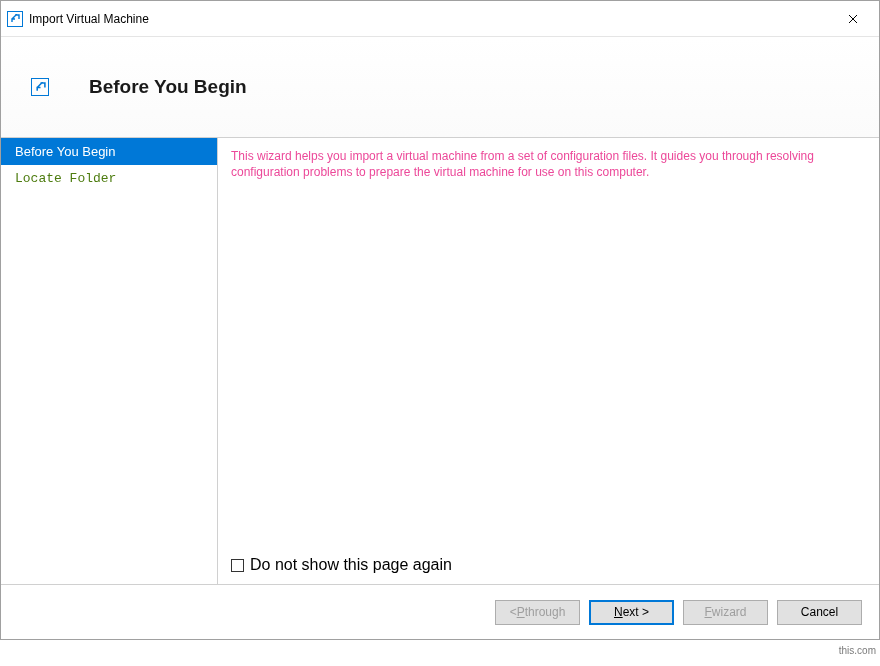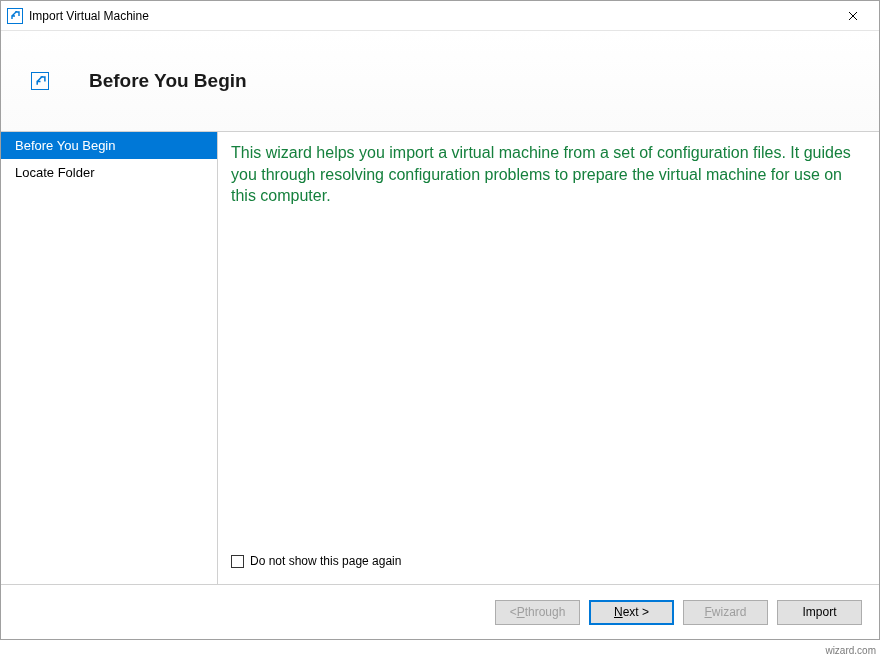--- a/index.html
+++ b/index.html
@@ -18,21 +18,21 @@
     }
     .window {
       width: 880px;
       height: 640px;
       border: 1px solid #a0a0a0;
       background: #fff;
       display: flex;
       flex-direction: column;
     }
     .titlebar {
-      height: 30px;
+      height: 36px;
       display: flex;
       align-items: center;
       padding: 0 6px;
       border-bottom: 1px solid #e5e5e5;
     }
     .title-icon {
       width: 16px;
       height: 16px;
       border: 1px solid #0078d7;
       display: flex;
@@ -103,43 +103,44 @@
       align-items: center;
       padding-left: 14px;
       font-size: 13px;
       color: #6f6f6f;
     }
     .sidebar-item.active {
       background: #0078d7;
       color: #fff;
     }
     .sidebar-item.enabled {
-      color: #000000;
+      color: #4d7c0f;
+      font-family: Liberation Mono, monospace;
     }
     .vertical-divider {
       width: 1px;
       background: #d0d0d0;
     }
     .content-pane {
       flex: 1;
       display: flex;
       flex-direction: column;
       padding: 10px 13px 10px 13px;
     }
     .description {
+      font-size: 12px;
+      color: #ec4899;
+      line-height: 1.35;
+      flex: 1;
+    }
+    .checkbox-row {
+      display: flex;
+      align-items: center;
+      margin-bottom: 0;
       font-size: 16px;
-      color: #15803d;
-      line-height: 1.35;
-      flex: 1;
-    }
-    .checkbox-row {
-      display: flex;
-      align-items: center;
-      margin-bottom: 6px;
-      font-size: 12px;
     }
     .checkbox {
       width: 13px;
       height: 13px;
       border: 1px solid #333;
       margin-right: 6px;
     }
     .button-bar {
       height: 55px;
       border-top: 1px solid #d0d0d0;
@@ -243,19 +244,19 @@
     </div>
     <div class="btn primary">
       <span class="underline">N</span>
         <span>ext &gt;</span>
     </div>
     <div class="btn disabled">
       <span class="underline">F</span>
         <span>wizard</span>
     </div>
     <div class="btn">
-      <span>Import</span>
+      <span>Cancel</span>
     </div>
   </div>
 
 </div>
 
-<div class="watermark">wizard.com</div>
+<div class="watermark">this.com</div>
 
 </body></html>

